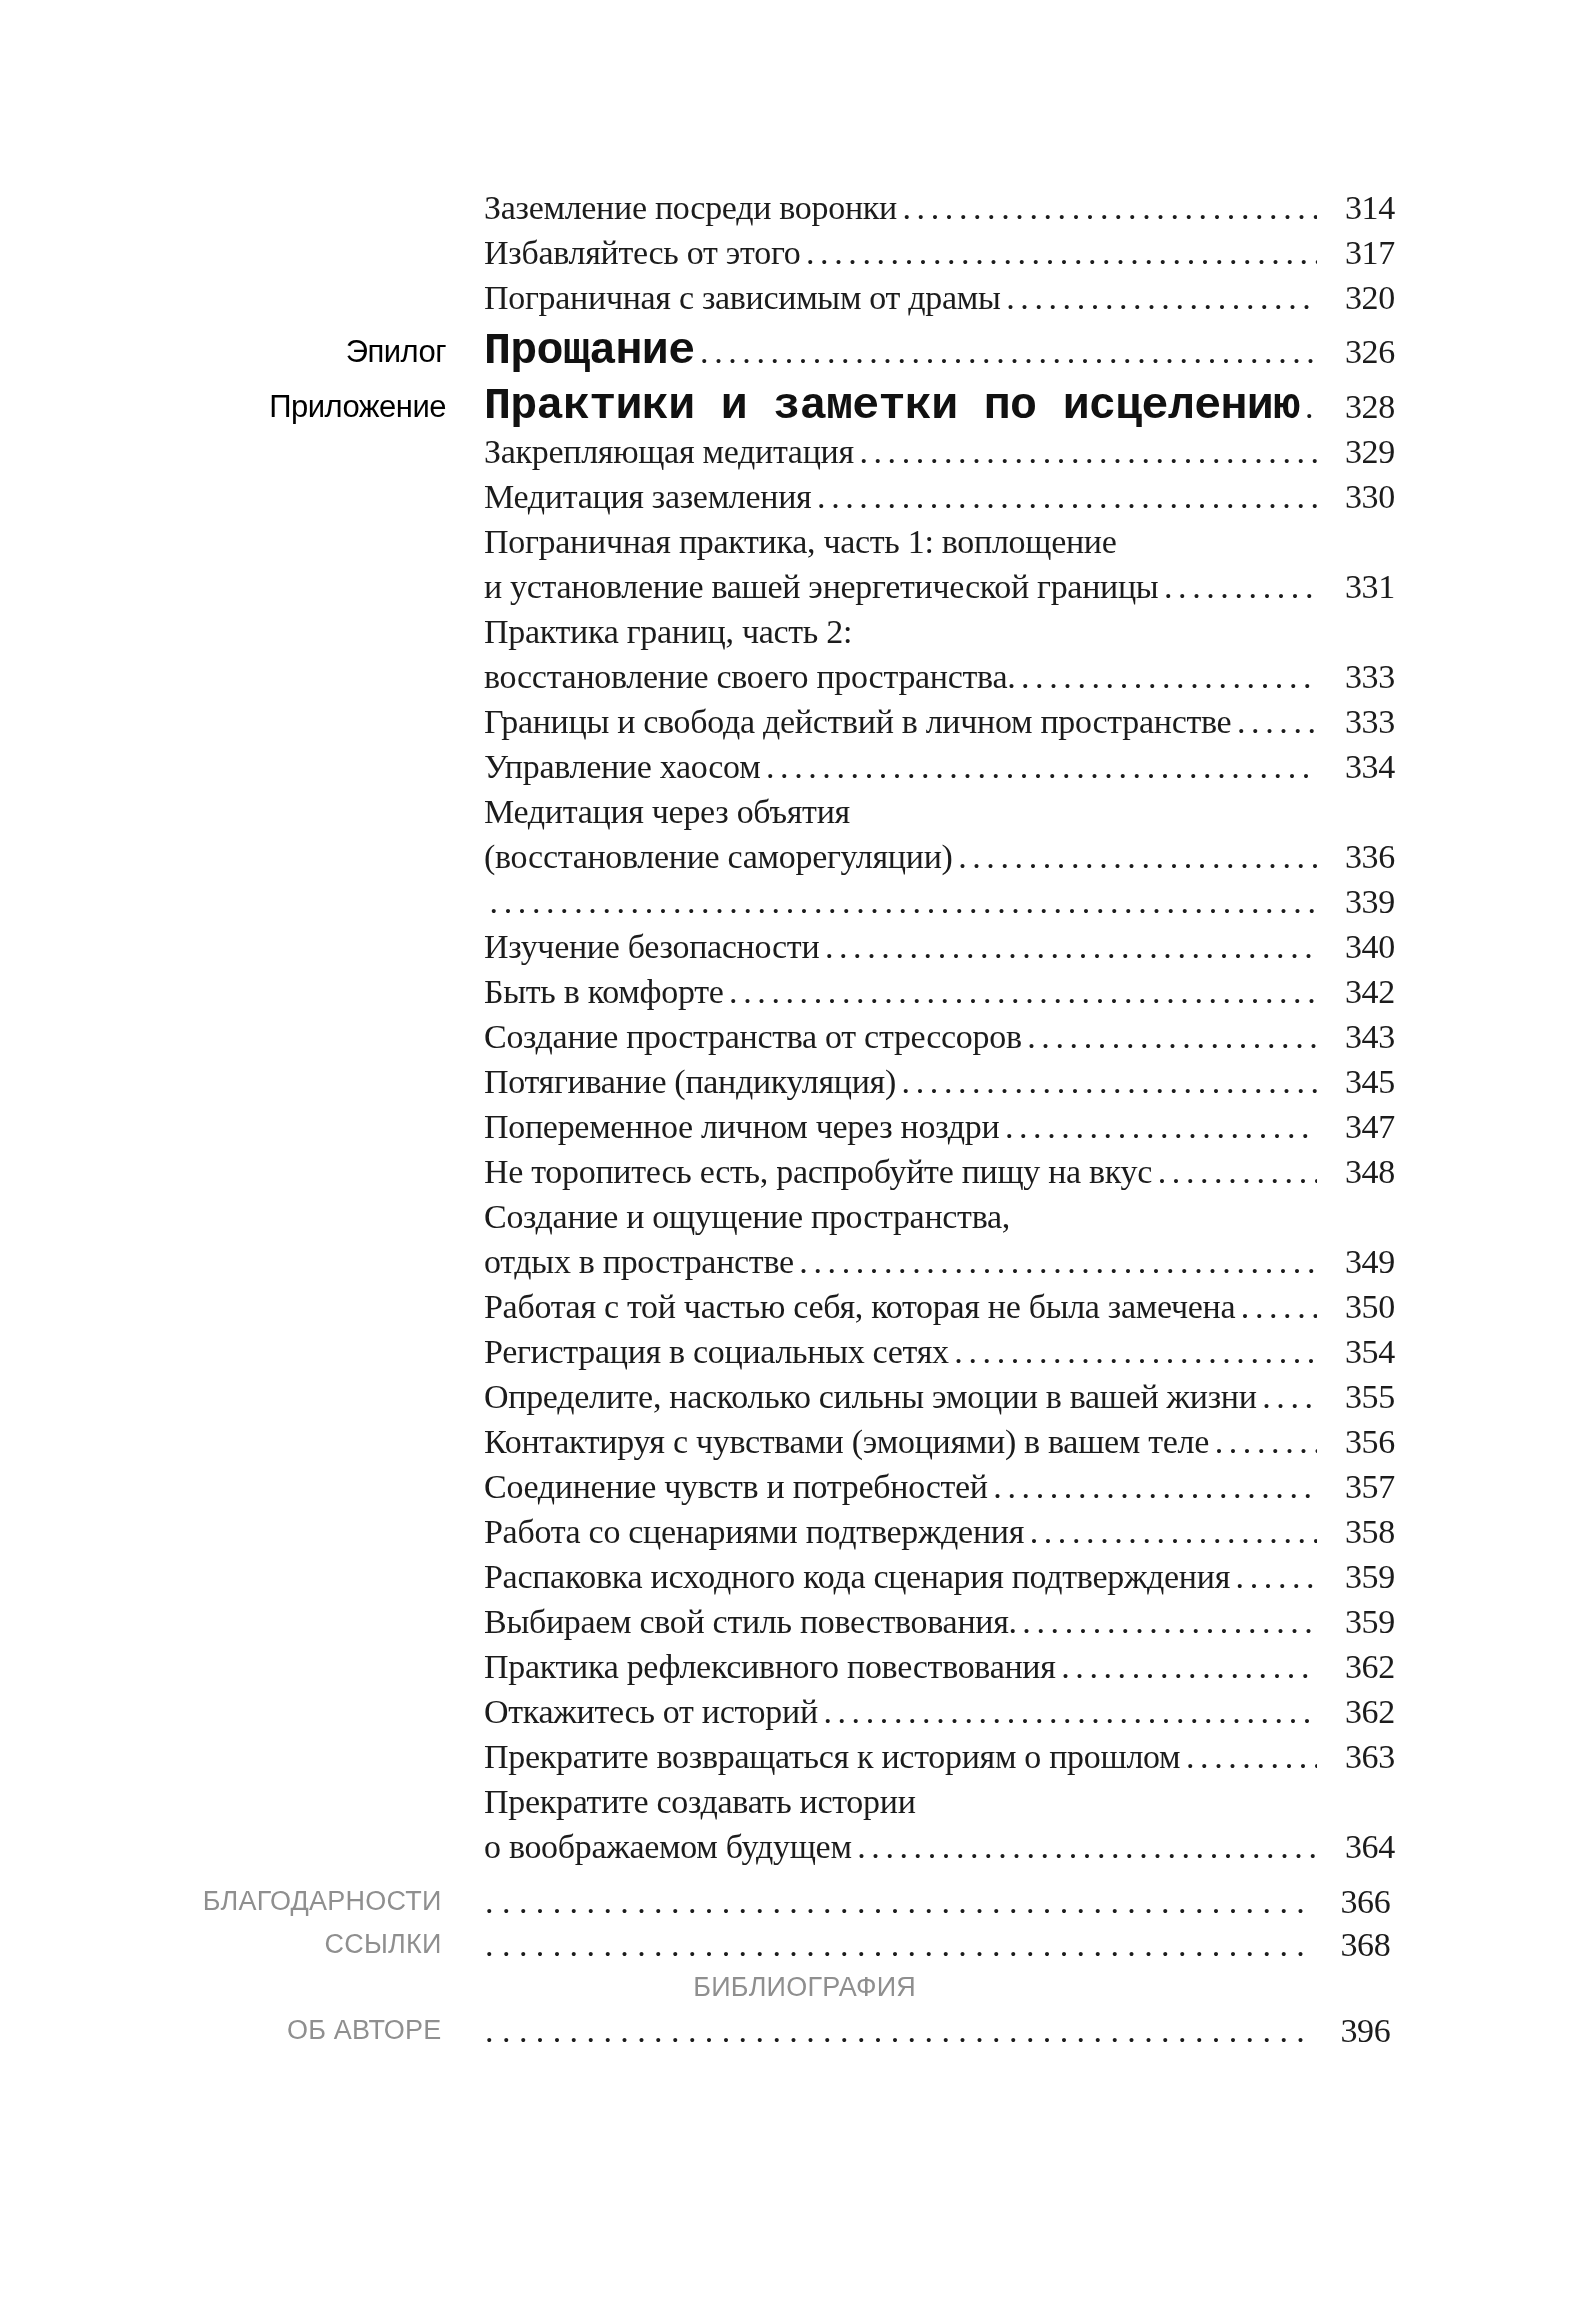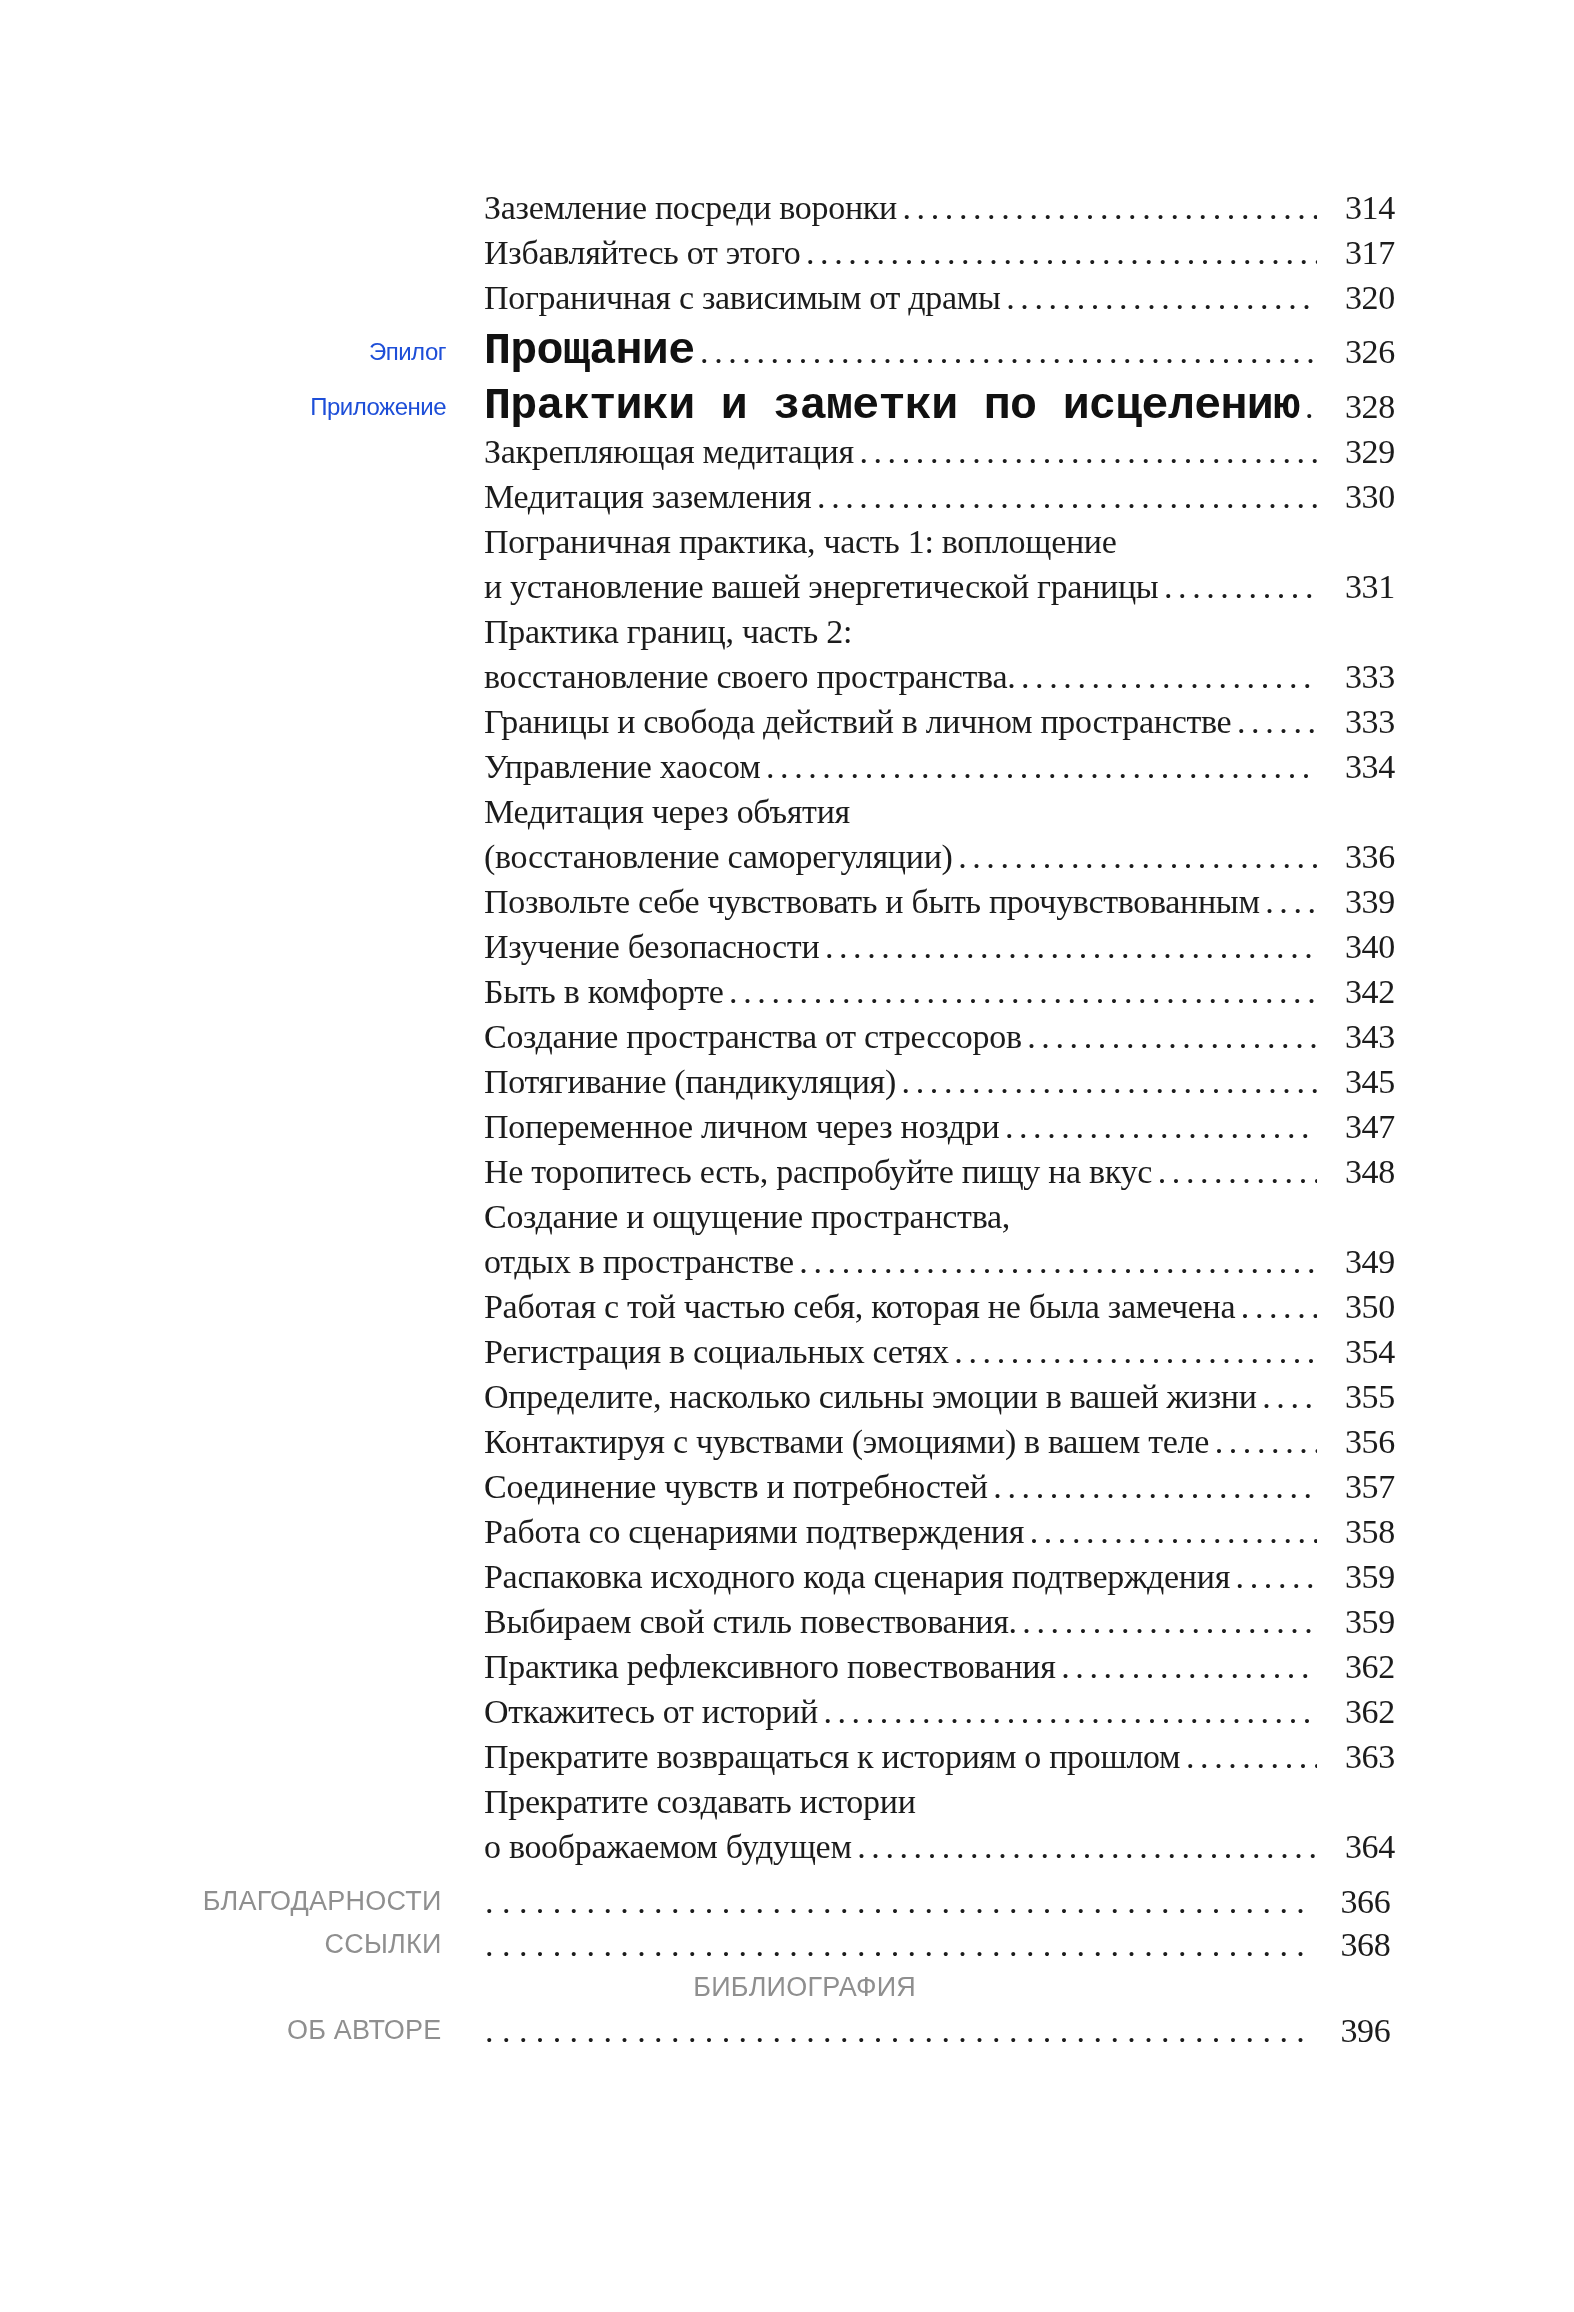--- a/index.html
+++ b/index.html
@@ -25,22 +25,22 @@
     font-size: 34px;
     line-height: 45px;
     letter-spacing: -0.3px;
   }
   .row.gap { margin-top: 9.3px; }
   .label-cell {
     flex: none;
     width: 250px;
     text-align: right;
     font-family: "Liberation Sans", sans-serif;
-    font-size: 24px;
-    color: #1d4ed8;
+    font-size: 31px;
+    color: #000000;
     letter-spacing: -0.5px;
   }
   .main-cell {
     flex: none;
     margin-left: 38px;
     width: 911px;
   }
   .line {
     display: flex;
     align-items: baseline;
@@ -213,21 +213,20 @@
               <span class="title">(восстановление саморегуляции)</span>
               <span class="leader"></span>
               <span class="num">336</span>
             </div>
           </div>
         </div>
         <div class="row">
           <div class="label-cell"></div>
           <div class="main-cell">
             <div class="line">
-              <span class="title">Позвольте себе чувствовать и быть прочувствованным</span>
               <span class="leader"></span>
               <span class="num">339</span>
             </div>
           </div>
         </div>
         <div class="row">
           <div class="label-cell"></div>
           <div class="main-cell">
             <div class="line">
               <span class="title">Изучение безопасности</span>

